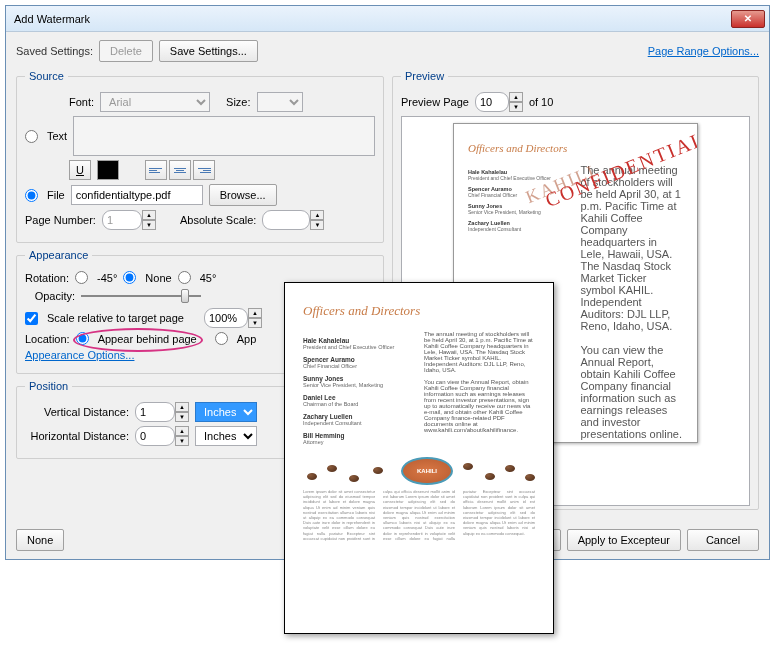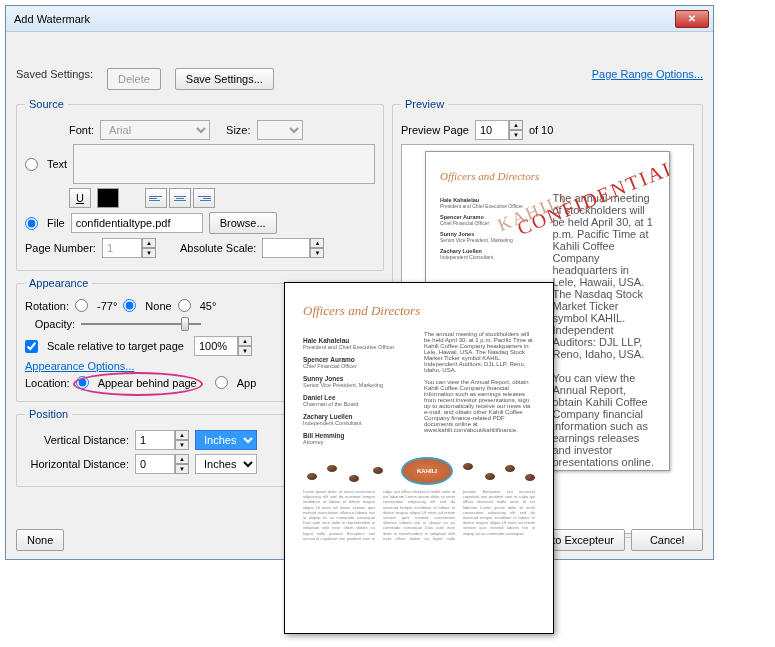--- a/index.html
+++ b/index.html
@@ -1,43 +1,43 @@
 <!DOCTYPE html>
 <html><head>
 <meta charset="utf-8">
 <style>
   * { box-sizing: border-box; font-family: "Segoe UI", Tahoma, sans-serif; font-size: 11px; }
   body { margin: 0; background: #fff; width: 775px; height: 647px; position: relative; }
-  .dialog { position: absolute; left: 5px; top: 5px; width: 709px; height: 555px; border: 1px solid #6a8fb5; background: #f0f0f0; }
+  .dialog { position: absolute; left: 5px; top: 5px; width: 765px; height: 555px; border: 1px solid #6a8fb5; background: #f0f0f0; }
   .titlebar { height: 26px; background: linear-gradient(#eaf3fc,#d6e7f7); display:flex; align-items:center; padding:0 4px 0 8px; border-bottom:1px solid #b8c9da;}
   .titlebar .title { flex:1; color:#000; }
   .closebtn { width:34px; height:18px; background: linear-gradient(#e69a8f,#c9302c); border:1px solid #8b2320; border-radius:2px; display:flex; align-items:center; justify-content:center; color:#fff; font-weight:bold; font-size:10px;}
   .body { padding:8px 10px; }
-  .toprow { display:flex; gap:14px; margin-bottom:8px;margin-top:28px;}
+  .toprow { display:flex; align-items:center; gap:6px; margin-bottom:8px;}
   .label { color:#333; }
   select,input[type=text],input[type=number]{ background:#fff; border:1px solid #abadb3; height:20px; padding:1px 4px; font-size:11px;}
   .btn { background:linear-gradient(#fdfdfd,#e8e8e8); border:1px solid #a0a0a0; border-radius:2px; padding:2px 10px; height:22px; font-size:11px; cursor:pointer;}
   .link { color:#0066cc; text-decoration:underline; cursor:pointer;}
   .toprow .spacer{flex:1;}
   .columns { display:flex; gap:8px; }
   .leftcol { width: 368px; display:flex; flex-direction:column; gap:6px;}
   .rightcol { flex:1; }
   fieldset.group { border:1px solid #cfcfcf; border-radius:2px; padding:6px 8px 8px 8px; margin:0;}
   legend { color:#003e8a; padding:0 4px; font-size:11px;}
   .row { display:flex; align-items:center; gap:6px; margin:4px 0;}
   input[type=radio],input[type=checkbox]{ margin:0 3px 0 0;}
   .textbox { flex:1; height:40px; background:#fff;border:1px solid #abadb3;}
   .fontrow { margin-left:44px;}
   .iconbtn { width:22px; height:20px; border:1px solid #a0a0a0; background:linear-gradient(#fdfdfd,#e8e8e8); display:inline-flex;align-items:center;justify-content:center; font-size:10px; cursor:pointer;}
   .colorblock{width:22px;height:20px;border:1px solid #a0a0a0;background:#000;}
   .alignbtns{display:flex;gap:2px;margin-left:20px;}
   .align{width:22px;height:20px;border:1px solid #a0a0a0;background:linear-gradient(#fdfdfd,#e8e8e8);display:flex;flex-direction:column;justify-content:center;gap:1px;padding:3px;cursor:pointer;}
   .align span{height:1px;background:#4a7ab5;}
   .spinner{display:flex;}
-  .spinner input{width:40px;}
+  .spinner input{width:40px;border-radius:9px;}
   .spinbtns{display:flex;flex-direction:column;}
   .spinbtns div{width:14px;height:10px;border:1px solid #a0a0a0;background:#eee;font-size:6px;text-align:center;line-height:8px;cursor:pointer;}
   .slider{position:relative;width:120px;height:16px;}
   .slider .track{position:absolute;top:7px;left:0;right:0;height:2px;background:#888;}
   .slider .thumb{position:absolute;top:1px;left:100px;width:8px;height:14px;background:linear-gradient(#fdfdfd,#d0d0d0);border:1px solid #888;border-radius:2px;}
   .highlight-oval{position:absolute;border:2px solid #d63384;border-radius:50%;width:130px;height:24px;pointer-events:none;}
   .preview-area{background:#fff;border:1px solid #abadb3;height:390px;position:relative;margin-top:4px;overflow:hidden;display:flex;align-items:flex-start;justify-content:center;padding:6px;}
   .docpage{background:#fff;border:1px solid #999;box-shadow:1px 1px 3px rgba(0,0,0,.3);font-size:5px;color:#555;position:relative;overflow:hidden;}
   .docpage.small{width:245px;height:320px;padding:14px 14px 6px 14px;}
   .watermark{position:absolute;font-size:28px;font-family:Georgia,serif;color:#c96a4a;transform:rotate(-22deg);letter-spacing:2px;}
@@ -146,54 +146,54 @@
                 </div>
             </div>
           </div>
         </fieldset>
 
         <fieldset class="group" style="position:relative">
           <legend>Appearance</legend>
           <div class="row">
             <span>Rotation:</span>
             <input type="radio" name="rot" style="">
-              <span>-77°</span>
+              <span>-45°</span>
             <input type="radio" name="rot" checked="" style="">
               <span>None</span>
             <input type="radio" name="rot" style="">
               <span>45°</span>
           </div>
           <div class="row">
             <span style="width:50px;text-align:right">Opacity:</span>
             <div class="slider">
                 <div class="track"></div>
                 <div class="thumb"></div>
               </div>
           </div>
           <div class="row">
             <input type="checkbox" checked="" style="">
             <span>Scale relative to target page</span>
-            <div class="spinner" style="margin-left:4px">
+            <div class="spinner" style="margin-left:14px">
               <input type="text" style="width: 44px;" value="100%">
               <div class="spinbtns">
                   <div>▲</div>
                   <div>▼</div>
                 </div>
             </div>
-          </div>
-          <div class="row">
-            <span class="link">Appearance Options...</span>
           </div>
           <div class="row" style="position:relative">
             <span>Location:</span>
             <input type="radio" name="loc" checked="" style="">
             <span>Appear behind page</span>
             <input type="radio" name="loc" style="margin-left: 12px;">
             <span>App</span>
             <div class="highlight-oval" style="left:48px;top:-4px"></div>
+          </div>
+          <div class="row">
+            <span class="link">Appearance Options...</span>
           </div>
         </fieldset>
 
         <fieldset class="group">
           <legend>Position</legend>
           <div class="row">
             <span style="width:104px;text-align:right">Vertical Distance:</span>
             <div class="spinner">
               <input type="text" value="1" style="">
               <div class="spinbtns">

